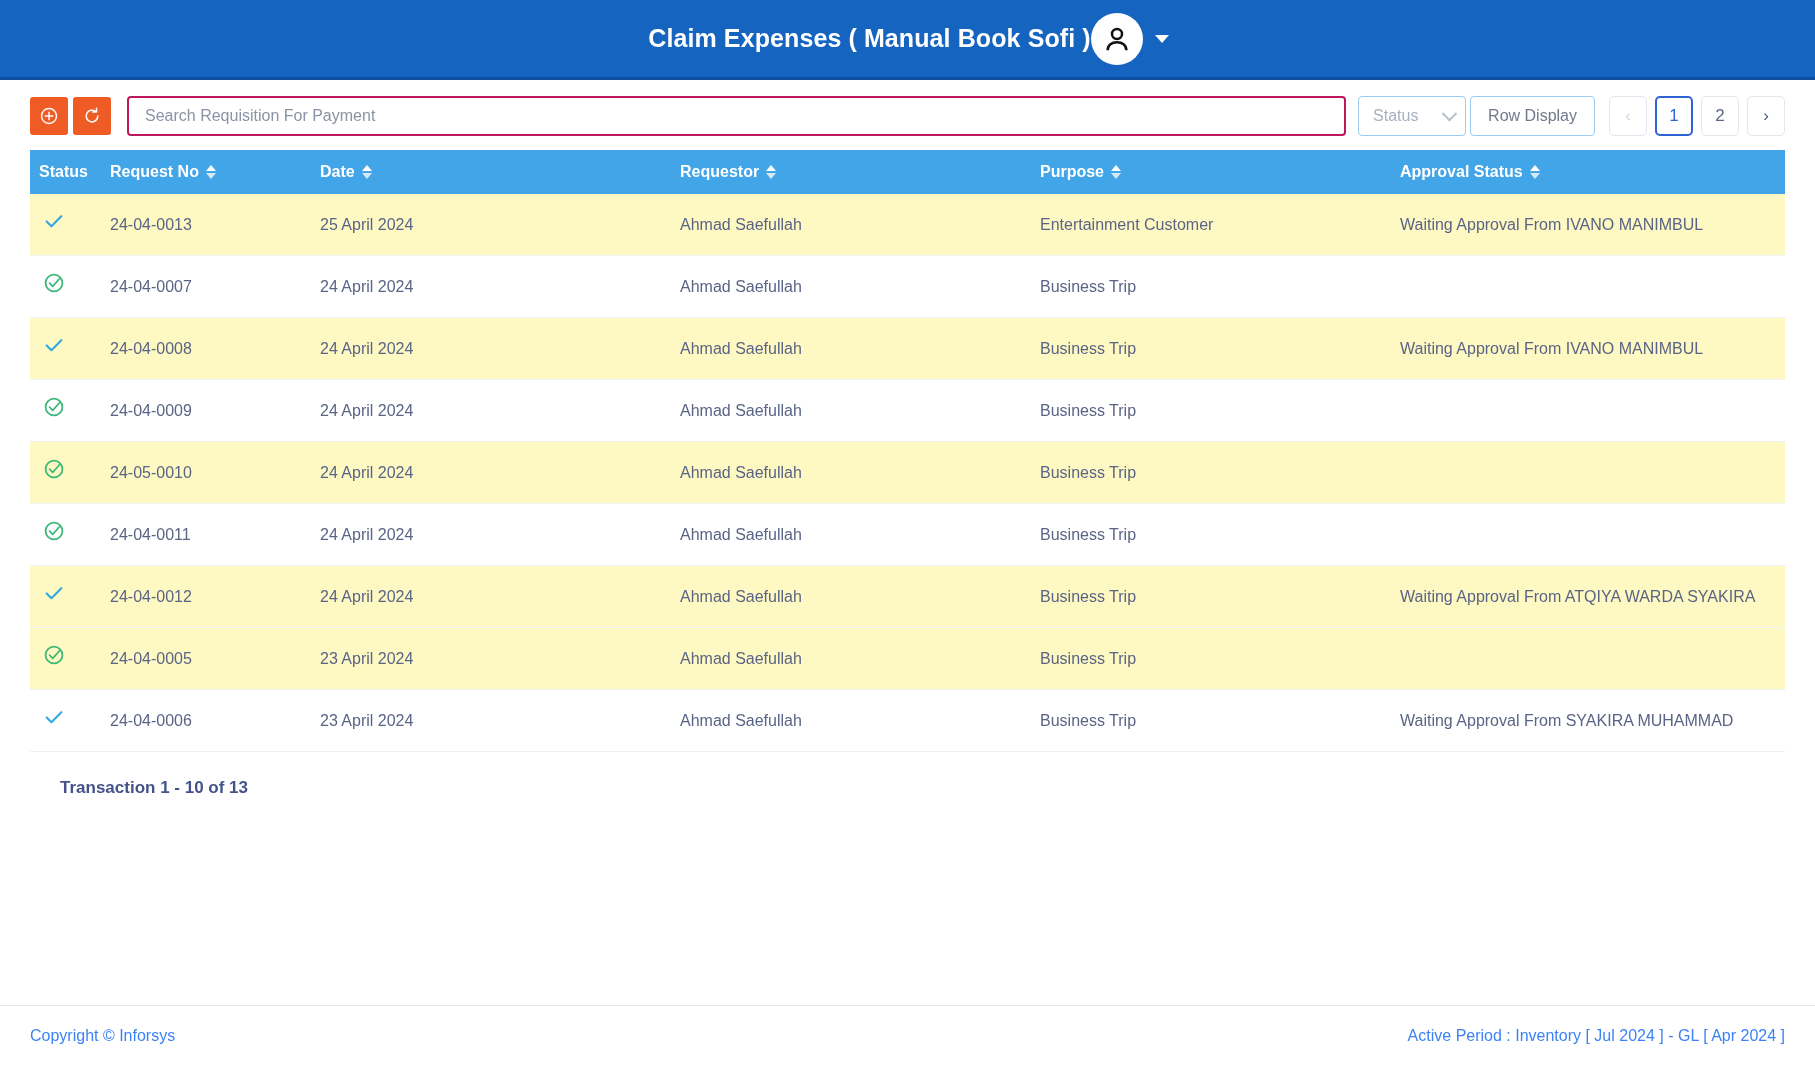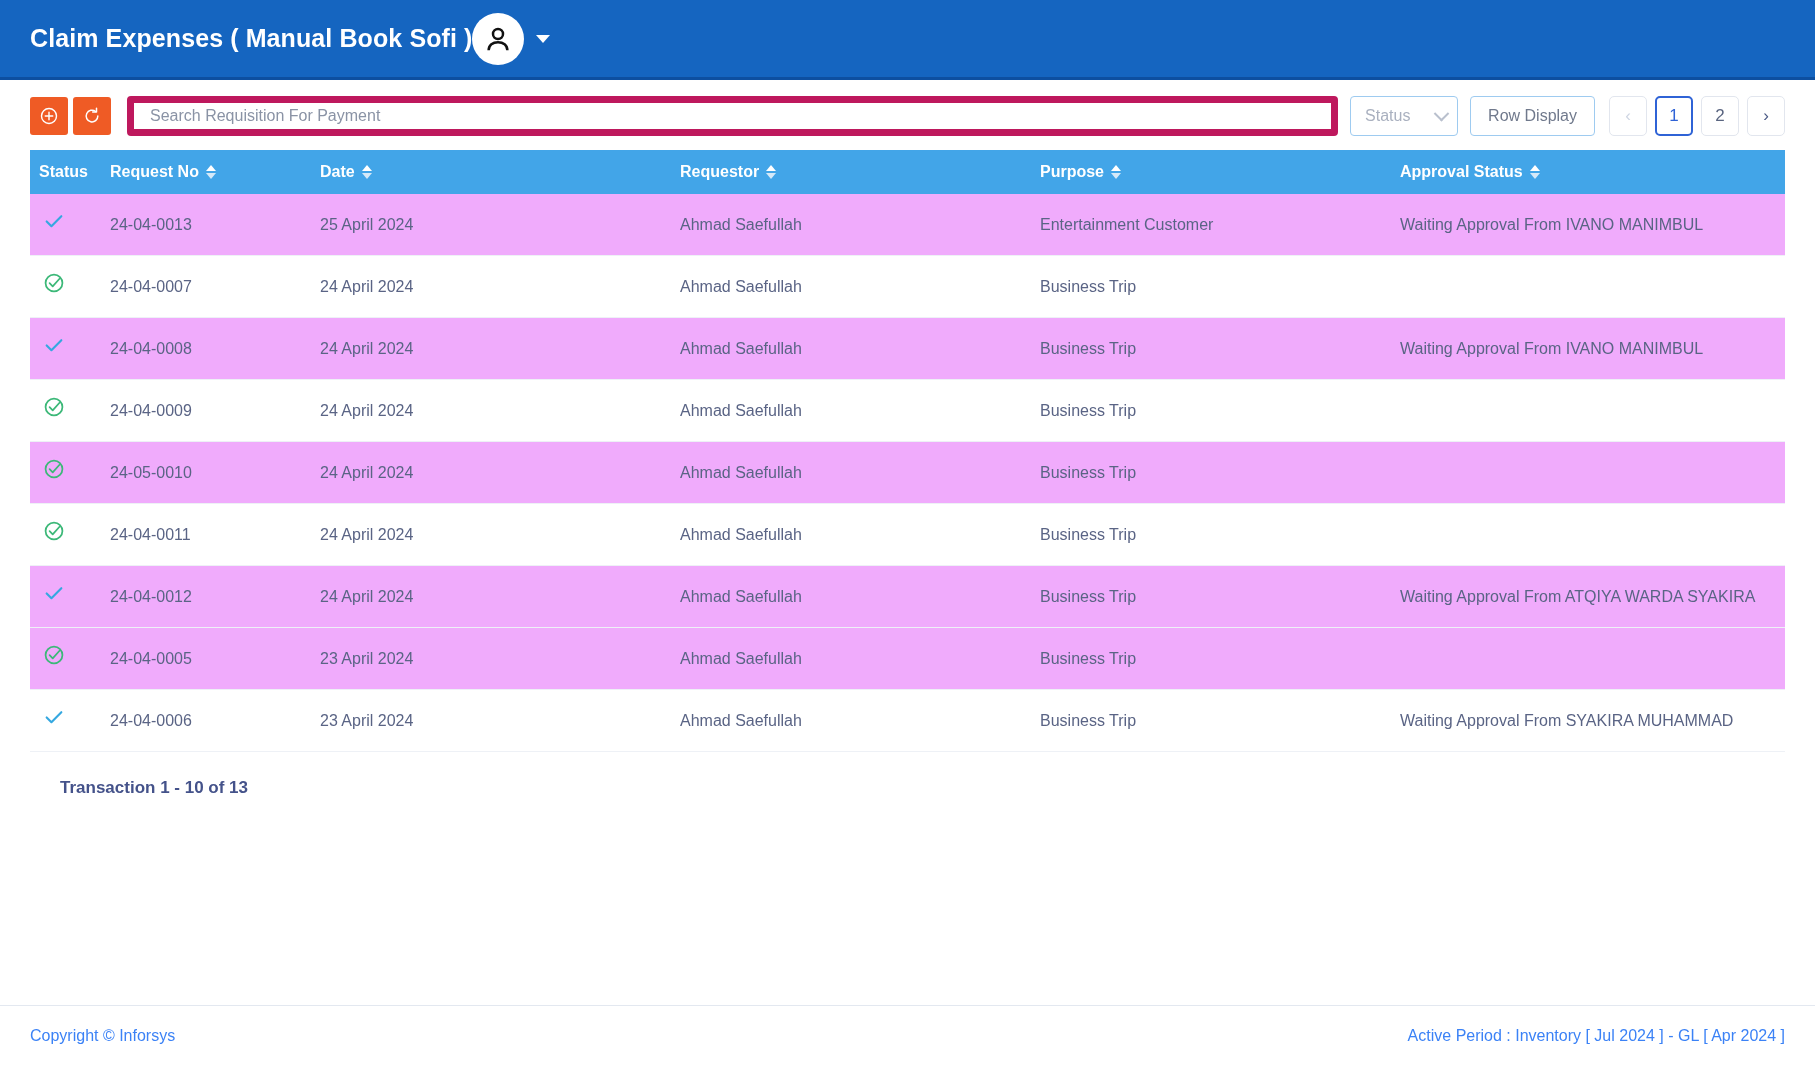--- a/index.html
+++ b/index.html
@@ -12,21 +12,21 @@
     font-family: "Liberation Sans", sans-serif;
   }
   body { position: relative; }
 
   
   .topbar {
     height: 80px;
     background: #1565C0;
     display: flex;
     align-items: center;
-    justify-content: flex-start;
+    justify-content: center;
     padding: 0 28px 0 30px;
     border-bottom: 3px solid #0d4fa0;
   }
   .app-title {
     color: #ffffff;
     font-size: 25px;
     font-weight: bold;
     letter-spacing: 0.1px;
     white-space: nowrap;
   }
@@ -71,21 +71,21 @@
     cursor: pointer;
     border-radius: 3px;
   }
   .icon-btn + .icon-btn { margin-left: 5px; }
   .icon-btn svg { width: 20px; height: 20px; }
 
   .search-input {
     flex: 1;
     height: 40px;
     margin-left: 16px;
-    border: 7px solid #be185d;
+    border: 2px solid #be185d;
     border-radius: 4px;
     padding: 0 16px;
     font-size: 16px;
     color: #5a6273;
     font-family: "Liberation Sans", sans-serif;
     outline: none;
     background: #fff;
   }
   .search-input::placeholder { color: #8a93a5; }
 
@@ -106,21 +106,21 @@
   }
   .chev {
     width: 11px; height: 11px;
     border-right: 2px solid #b9c0cd;
     border-bottom: 2px solid #b9c0cd;
     transform: rotate(45deg) translate(-2px,-2px);
   }
 
   .row-display-btn {
     height: 40px;
-    margin-left: 12px;
+    margin-left: 4px;
     border: 1px solid #9ecbf0;
     border-radius: 4px;
     background: #fff;
     padding: 0 17px;
     font-size: 16px;
     color: #70798c;
     cursor: pointer;
     font-family: "Liberation Sans", sans-serif;
   }
 
@@ -170,21 +170,21 @@
   .sorter i.down { border-top: 6px solid #d5e9f8; }
 
   tbody td {
     font-size: 16px;
     color: #5a6485;
     padding: 16px 0;
     vertical-align: middle;
     border-bottom: 1px solid #eef1f6;
     line-height: 1.5;
   }
-  tbody tr.odd  { background: #f0abfc; }
+  tbody tr.odd  { background: #fef9c3; }
   tbody tr.even { background: #ffffff; }
   td.c-status { padding-left: 9px; }
   .status-icon { display: inline-flex; align-items: center; justify-content: center; width: 30px; }
   .status-icon svg { width: 22px; height: 22px; }
 
   .txn-count {
     margin: 26px 0 0 30px;
     font-size: 17px;
     font-weight: bold;
     color: #44528a;

